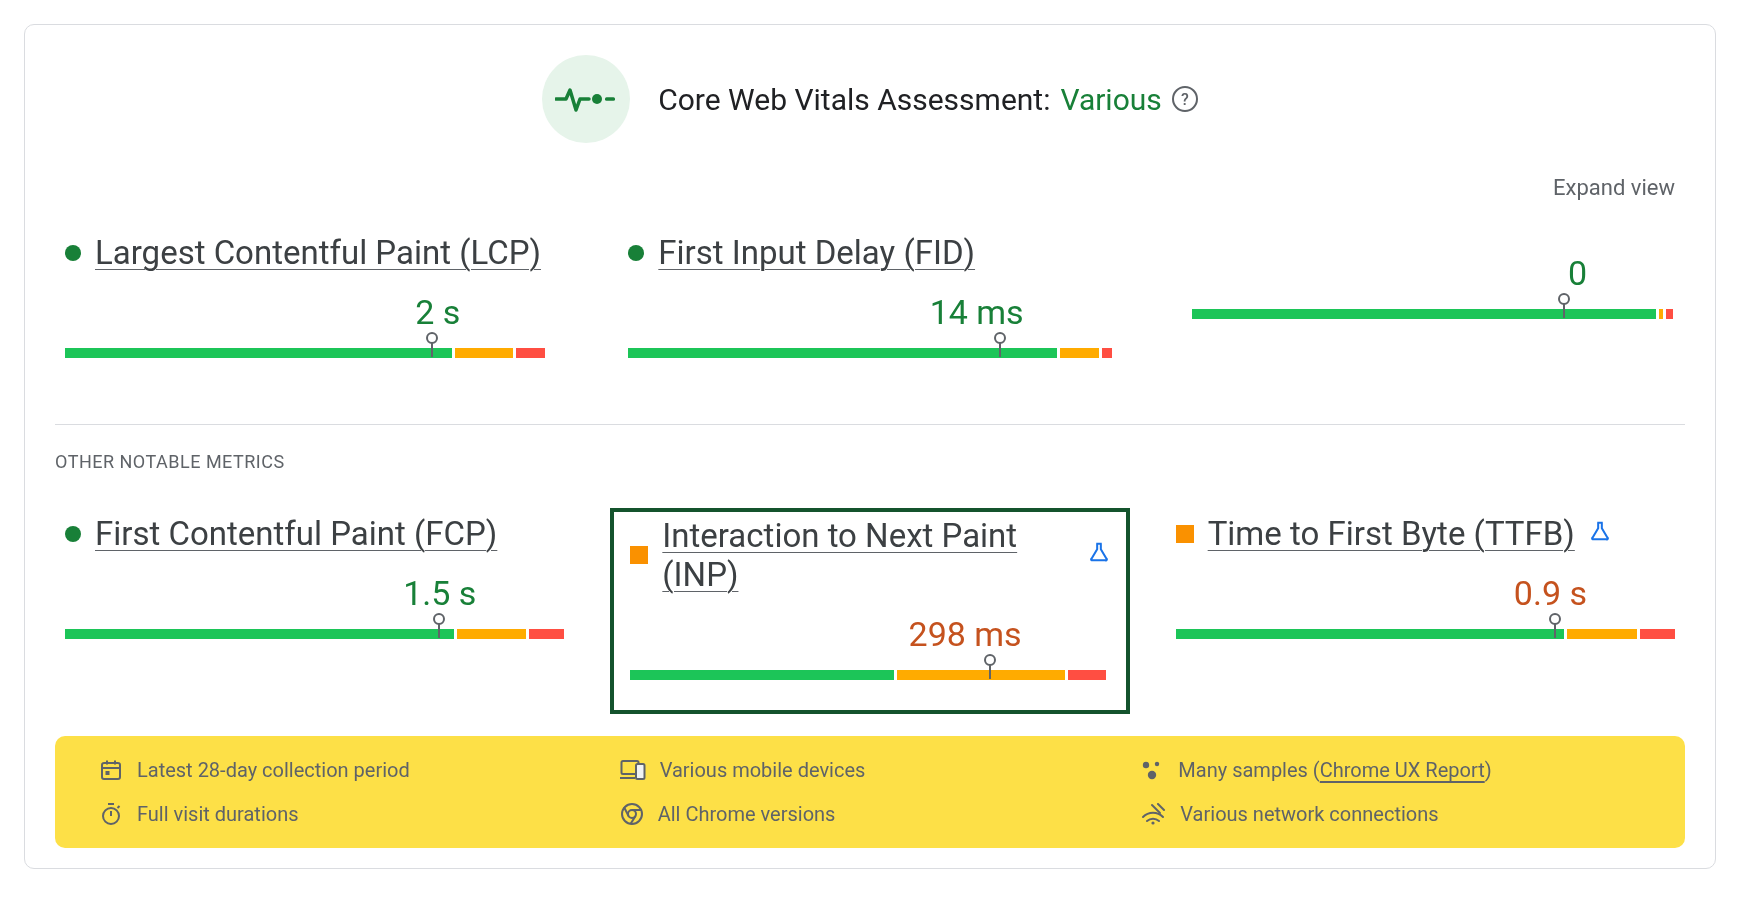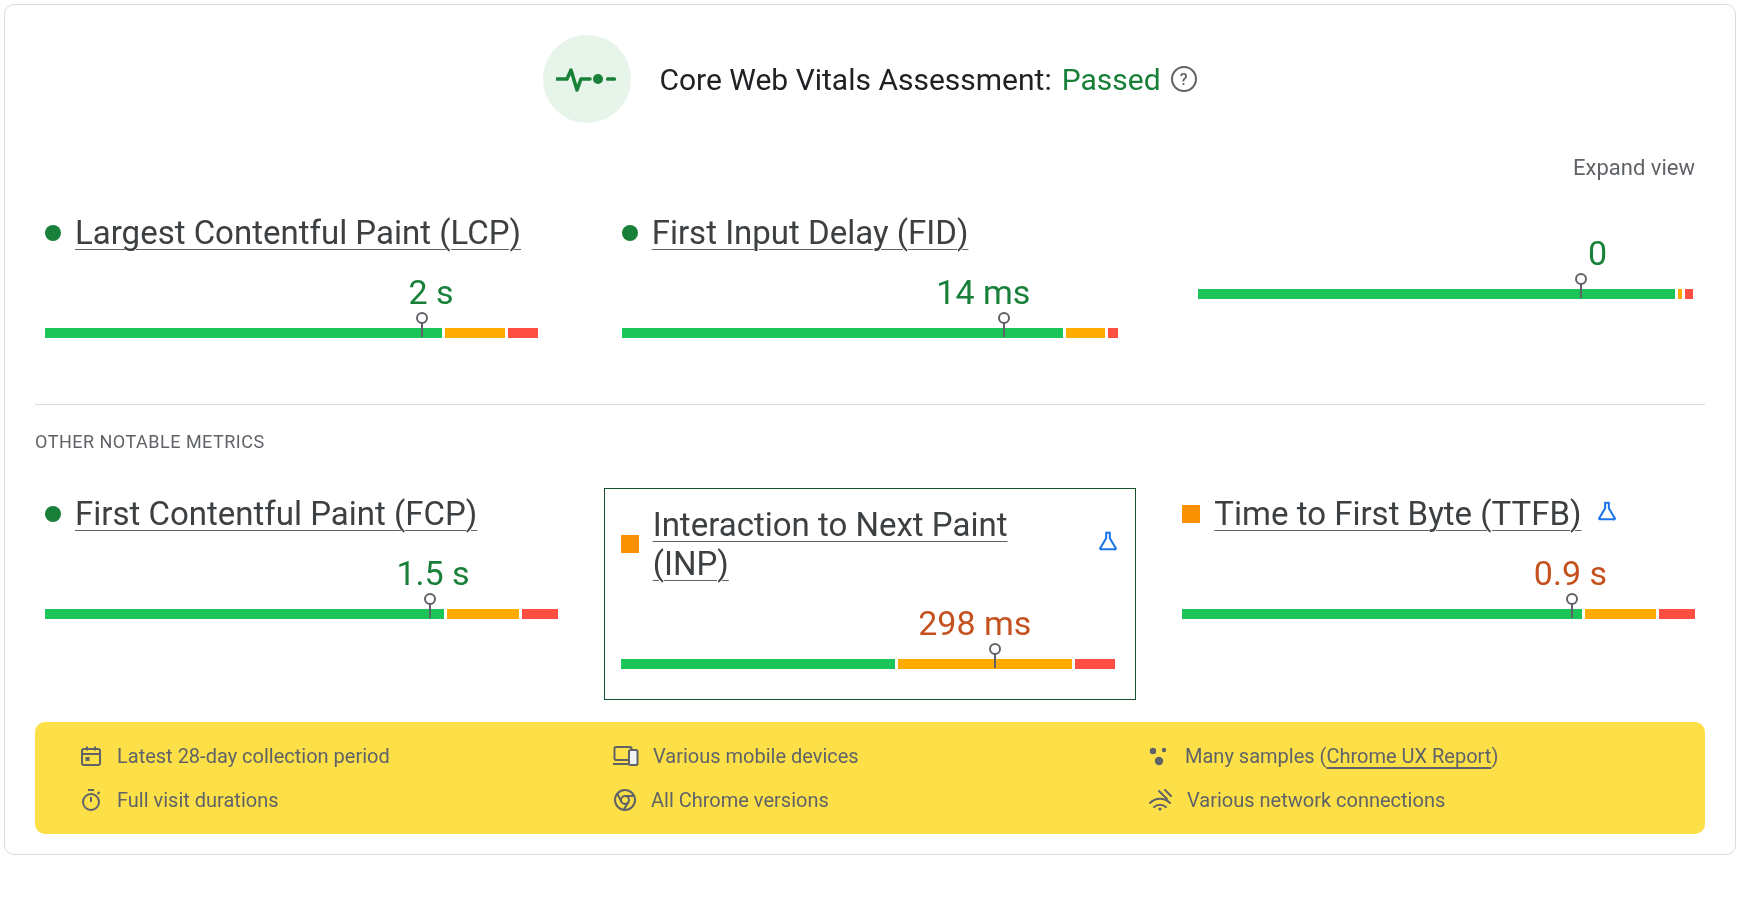--- a/index.html
+++ b/index.html
@@ -7,21 +7,21 @@
     margin: 0;
     padding: 0;
     font-family: Roboto, "Segoe UI", Arial, sans-serif;
     background: #fff;
     color: #202124;
     font-size: 16px;
   }
   .card {
     border: 1px solid #dadce0;
     border-radius: 10px;
-    margin: 4px;
+    margin: 24px;
     padding: 30px 30px 20px 30px;
     position: relative;
   }
   .header-row {
     display: flex;
     align-items: center;
     justify-content: center;
     gap: 28px;
   }
   .pulse-badge {
@@ -76,22 +76,22 @@
     gap: 36px;
   }
   .metric {
     flex: 1 1 0;
     min-width: 0;
   }
   .metric-inner {
     padding: 6px 10px 20px 10px;
   }
   .metric.highlighted .metric-inner {
-    border: 1px solid #14532d;
-    padding: 16px 16px 30px 16px;
+    border: 4px solid #14532d;
+    padding: 4px 16px 30px 16px;
   }
   .metric-header {
     display: flex;
     align-items: center;
     gap: 14px;
     font-size: 33px;
     color: #3c4043;
   }
   .status-dot {
     width: 16px;
@@ -211,21 +211,21 @@
   <div class="header-row">
     <div class="pulse-badge">
       <svg width="62" height="30" viewBox="0 0 62 30">
         <path d="M1 15 H11 L15 6 L21 26 L25 15 H34" fill="none" stroke="#188038" stroke-width="3.5" stroke-linecap="round" stroke-linejoin="round"></path>
         <circle cx="42" cy="15" r="5" fill="#188038"></circle>
         <rect x="50" y="13.2" width="10" height="3.6" rx="1.5" fill="#188038"></rect>
       </svg>
     </div>
     <div class="assessment-title">
       <span>Core Web Vitals Assessment:</span>
-      <span class="status">Passed</span>
+      <span class="status">Various</span>
       <span class="help-circle">?</span>
     </div>
   </div>
 
   <div class="expand-link">Expand view</div>
 
   <div class="metrics-row" id="core-metrics">
       <div class="metric">
         <div class="metric-inner">
           <div class="metric-header">

